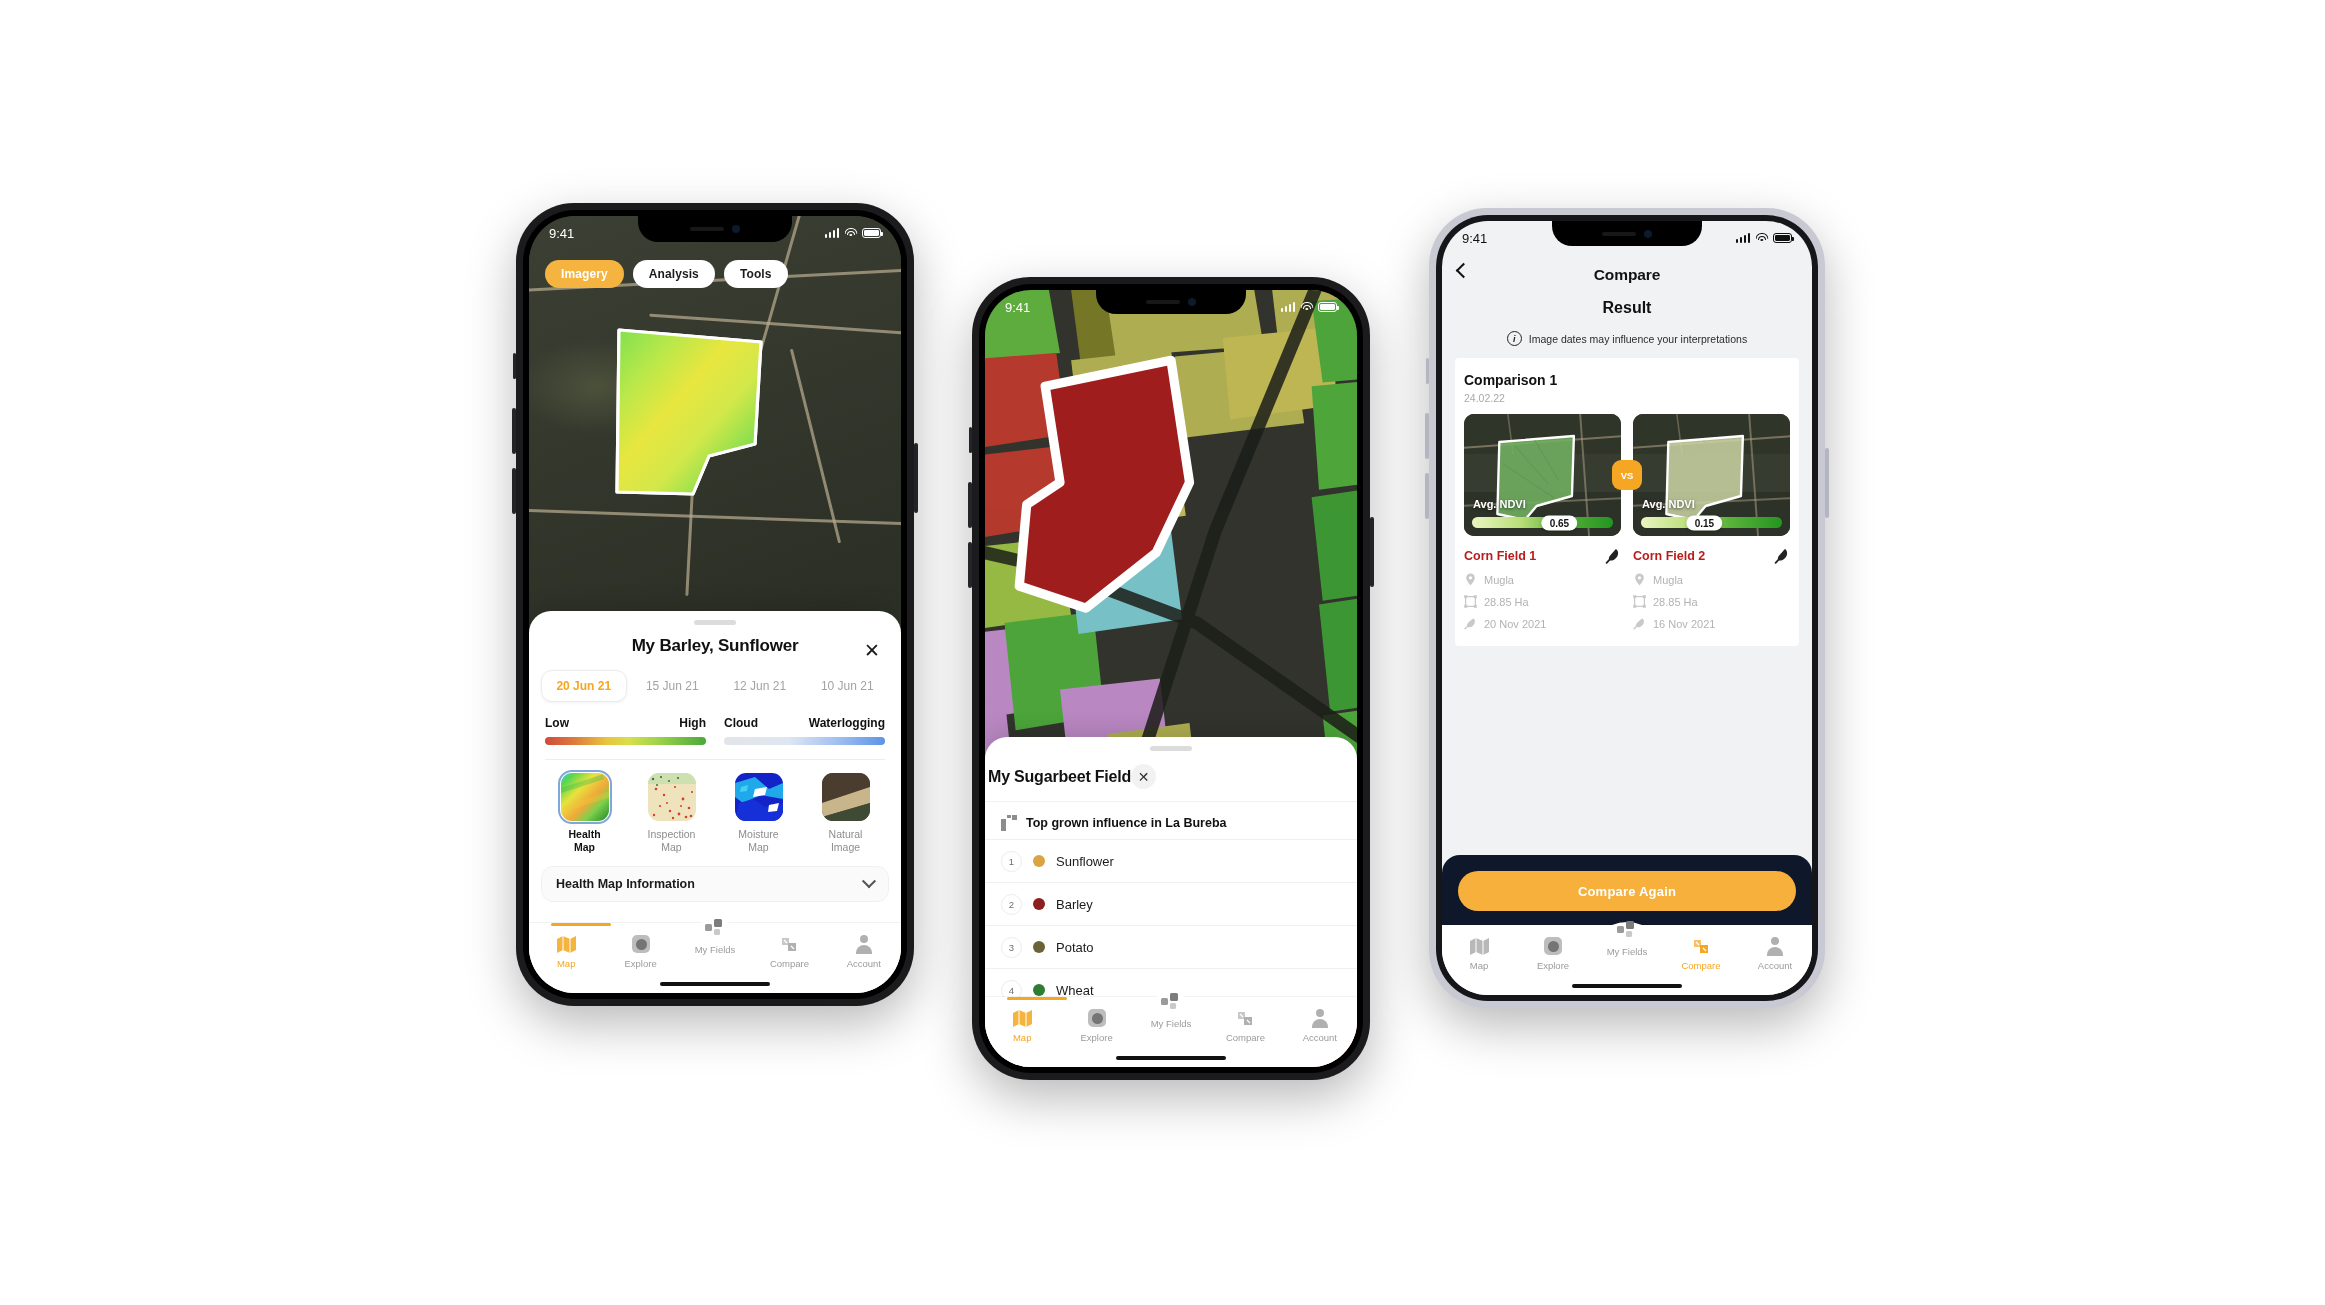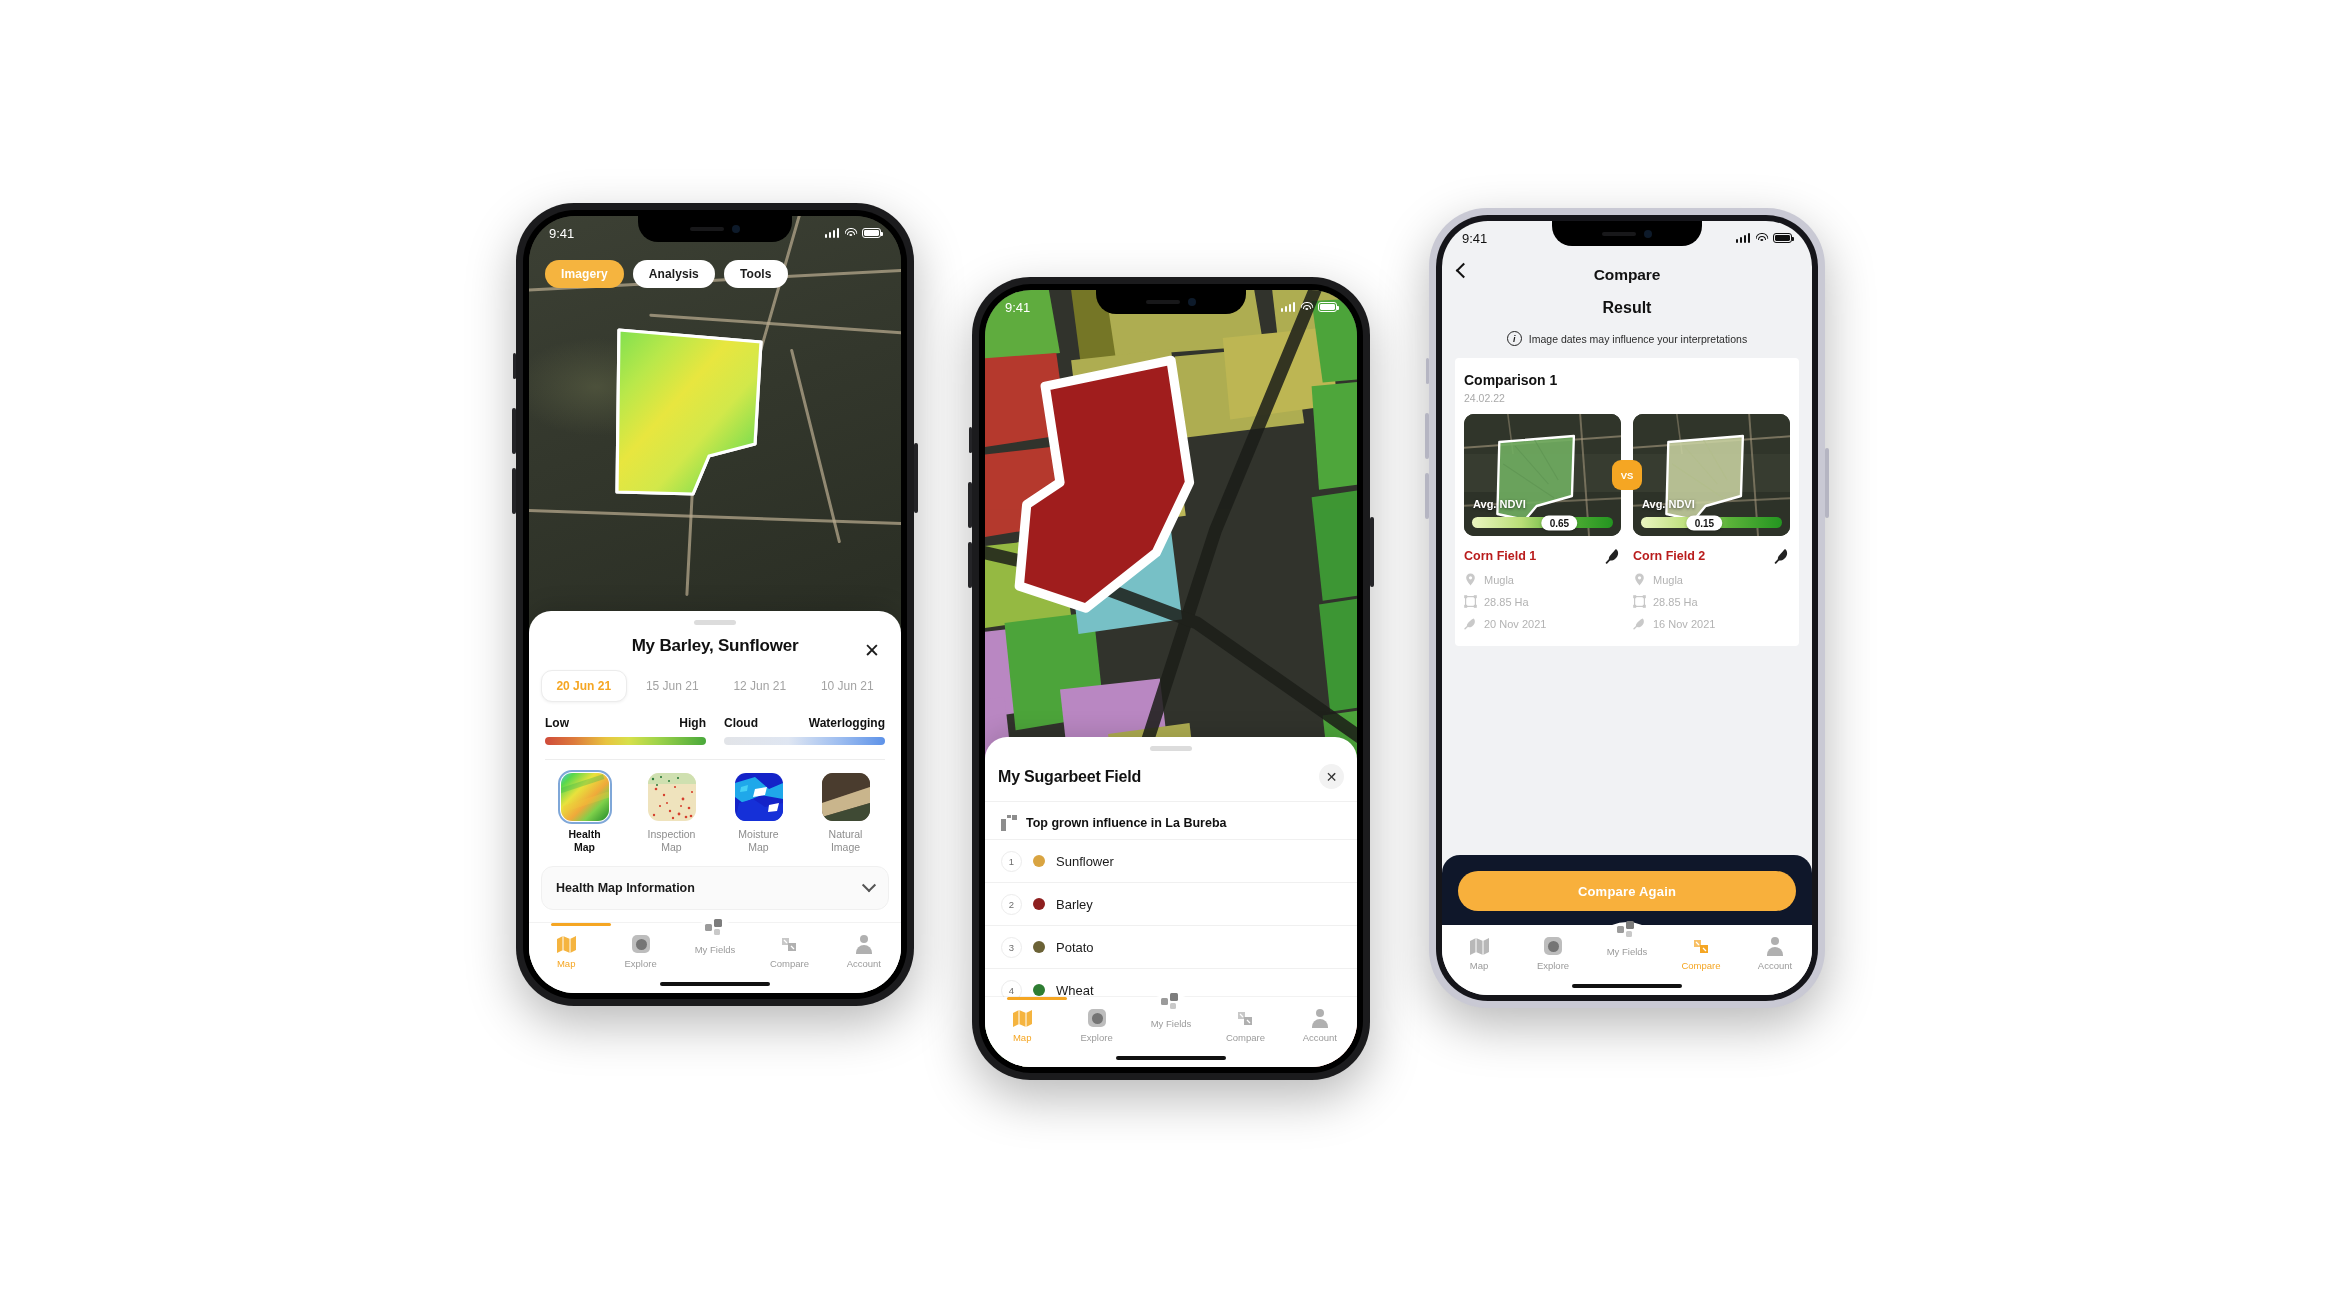--- a/index.html
+++ b/index.html
@@ -116,21 +116,21 @@
   .legbar.health { background:linear-gradient(90deg,#cf4b3a 0%,#dd7a3c 18%,#e8c43f 38%,#d7e04a 52%,#9ed34a 70%,#49a83b 100%); }
   .legbar.water  { background:linear-gradient(90deg,#e2e4e8 0%,#dfe6f2 40%,#9dbdf0 72%,#5d92e8 100%); }
   .hr { height:1px; background:#ededed; margin:14px 16px 0; }
   .thumbs { display:flex; padding:13px 12px 0; }
   .thumb { flex:1; display:flex; flex-direction:column; align-items:center; }
   .tbox { width:48px;height:48px;border-radius:11px; overflow:hidden; }
   .tbox.sel { outline:2.4px solid #7fa7d8; outline-offset:1px; }
   .tlabel { font-size:10.5px; color:#8d8d8d; text-align:center; margin-top:7px; line-height:1.25;}
   .thumb.sel .tlabel { color:#111; font-weight:700; }
   .infobar { margin:12px 12px 0; background:#fafafa; border:1px solid #f0f0f0;
-             border-radius:12px; height:44px; display:flex; align-items:center;
+             border-radius:12px; height:36px; display:flex; align-items:center;
              justify-content:space-between; padding:0 14px; }
   .infobar span { font-size:12.5px; font-weight:700; color:#1b1b1b; }
   .chev { width:10px;height:10px;border-right:2px solid #555;border-bottom:2px solid #555;
           transform:rotate(45deg) translate(-2px,-2px); }
 
   
   #p2 { left:972px; top:277px; width:398px; height:803px; }
   #p2 .screen { background:#222; }
   .cmap { position:absolute; inset:0; background:#2a2a28; }
   .plist-title { display:flex; align-items:center; gap:9px; padding:13px 16px 0; }
@@ -140,22 +140,22 @@
   .ic-chart b:nth-child(1){left:0;top:4px;width:5px;height:12px;}
   .ic-chart b:nth-child(2){left:6px;top:0;width:4px;height:3px;}
   .ic-chart b:nth-child(3){left:11px;top:0;width:5px;height:5px;}
   .prow { display:flex; align-items:center; gap:11px; padding:0 16px; height:43px;
           border-top:1px solid #f0f0f0; }
   .prow:first-of-type{ border-top:1px solid #f0f0f0; }
   .pnum { width:21px;height:21px;border-radius:50%;border:1px solid #ececec;background:#fff;
           display:flex;align-items:center;justify-content:center;font-size:9.5px;color:#6e6e6e;}
   .pdot { width:12px;height:12px;border-radius:50%; }
   .pname{ font-size:13px; color:#1b1b1b; }
-  .sheet2-head { display:flex;align-items:center;justify-content:space-between;
-                 padding:13px 13px 12px; border-bottom:1px solid #f0f0f0;}
+  .sheet2-head { display:flex;align-items:center;justify-content:flex-start;
+                 padding:13px 3px 12px; border-bottom:1px solid #f0f0f0;}
   .sheet2-head h3 { font-size:16px;font-weight:700;color:#111;letter-spacing:-.2px;}
   .close-circle{ width:25px;height:25px;border-radius:50%;background:#f2f2f2;
                  display:flex;align-items:center;justify-content:center;
                  font-size:14px;color:#333; }
 
   
   #p3 { left:1429px; top:208px; width:396px; height:800px;
         background:#c9c9d4; }
   #p3 .bezel{ background:#15151a; }
   #p3 .screen { background:#f1f2f4; }

